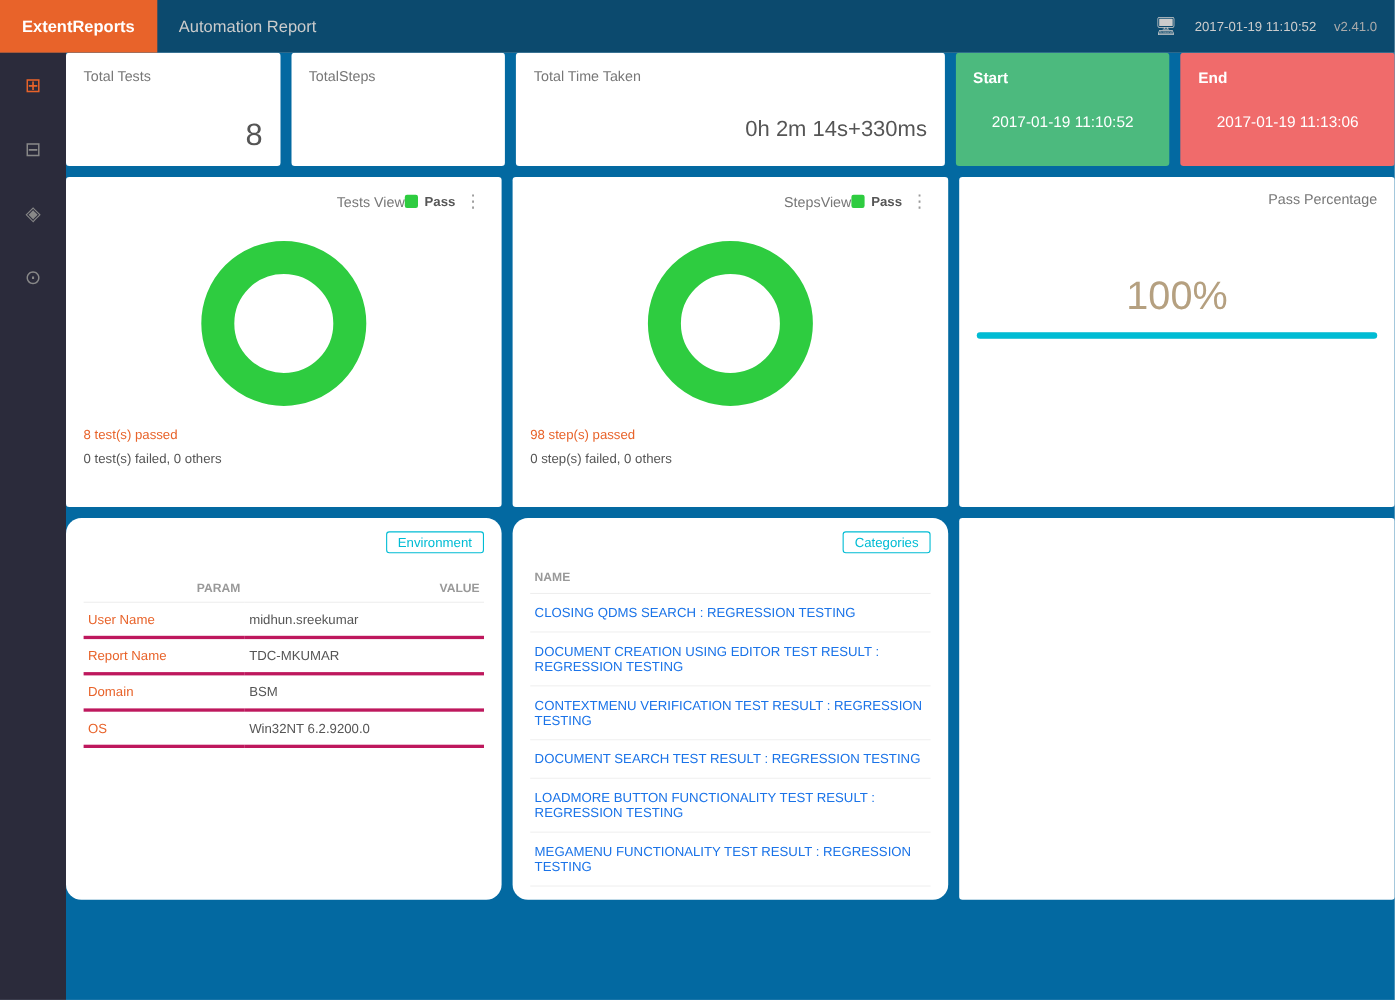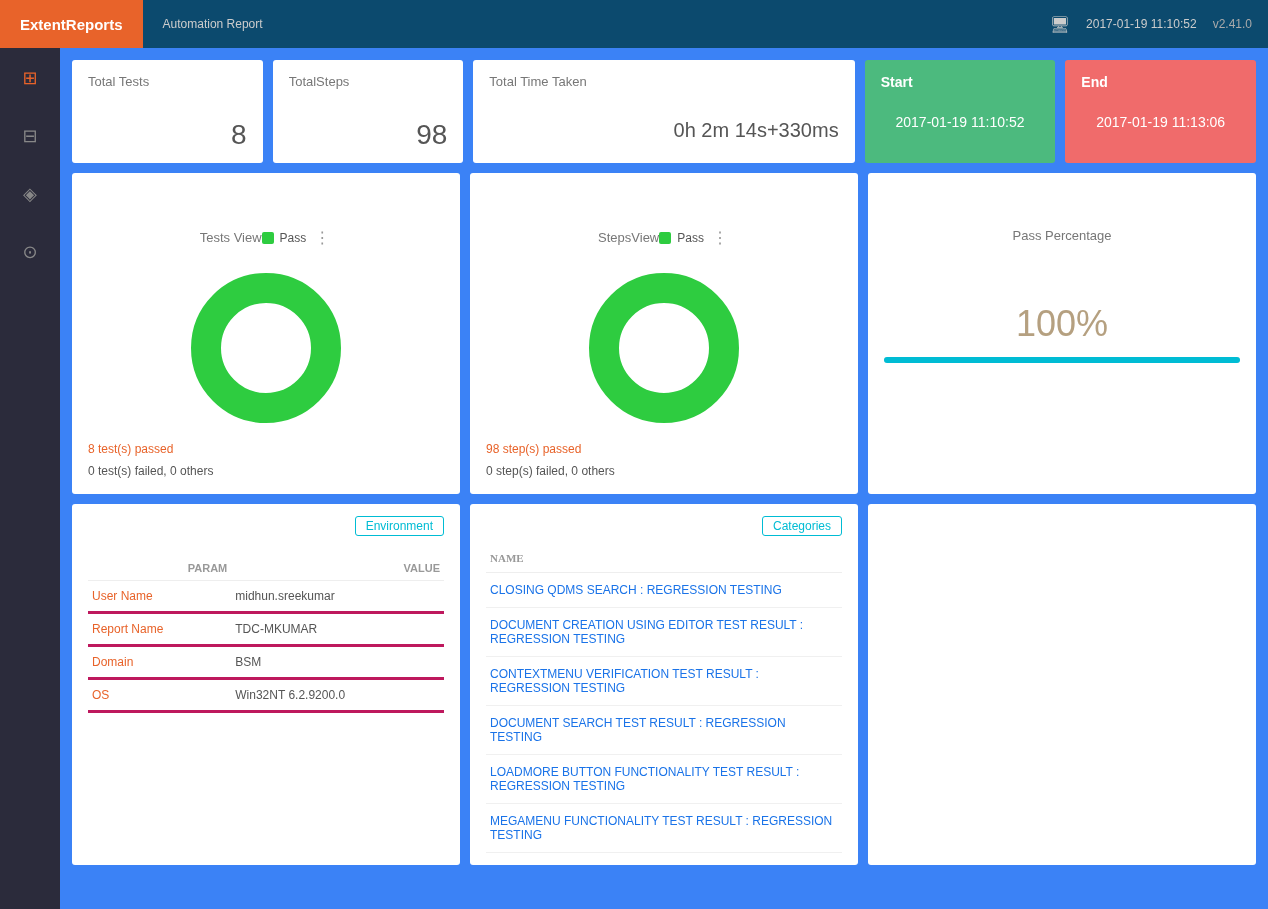--- a/index.html
+++ b/index.html
@@ -10,21 +10,21 @@
       display: flex; align-items: center;
       background: #0c4a6e; height: 48px;
       color: #fff;
     }
     .navbar-brand {
       background: #e8632a; padding: 0 20px;
       height: 100%; display: flex; align-items: center;
       font-weight: bold; font-size: 15px; color: #fff;
     }
     .navbar-title {
-      padding: 0 20px; font-size: 12px; color: #ccc;
+      padding: 0 20px; font-size: 15px; color: #ccc;
     }
     .navbar-right {
       margin-left: auto; display: flex; align-items: center; gap: 16px;
       padding-right: 16px; font-size: 12px; color: #ccc;
     }
     .navbar-right .monitor-icon { font-size: 16px; }
     .navbar-right .version { color: #aaa; }
 
     
     .layout { display: flex; height: calc(100vh - 48px); }
@@ -35,21 +35,21 @@
     }
     .sidebar-item {
       width: 40px; height: 40px; display: flex; align-items: center;
       justify-content: center; color: #888; cursor: pointer; border-radius: 4px;
       font-size: 18px;
     }
     .sidebar-item.active { color: #e8632a; }
 
     
     .main-content {
-      flex: 1; overflow-y: auto; padding: 12px; background: #3b82f6;
+      flex: 1; overflow-y: auto; background: #0369a1;
     }
 
     
     .stat-row {
       display: grid;
       grid-template-columns: 1fr 1fr 2fr 1fr 1fr;
       gap: 10px; margin-bottom: 10px;
     }
     .stat-card {
       background: #fff; border-radius: 3px; padding: 14px 16px 12px;
@@ -84,24 +84,24 @@
       display: grid;
       grid-template-columns: 1fr 1fr 1fr;
       gap: 10px; margin-bottom: 10px;
     }
     .chart-card {
       background: #fff; border-radius: 3px; padding: 12px 16px;
       min-height: 300px;
     }
     .chart-card .chart-title {
       font-size: 13px; color: #777; display: flex;
-      justify-content: center; align-items: center; margin-bottom: 6px; margin-top: 43px;
+      justify-content: flex-end; align-items: center; margin-bottom: 6px;
     }
     .chart-card .chart-legend {
-      display: flex; align-items: center; gap: 6px; font-size: 12px; color: #555;
+      display: flex; align-items: center; gap: 6px; font-size: 12px; color: #555; font-weight: bold;
     }
     .legend-dot {
       width: 12px; height: 12px; border-radius: 2px; background: #2ecc40;
     }
     .donut-container {
       display: flex; justify-content: center; align-items: center;
       padding: 20px 0 16px;
     }
     .donut {
       width: 150px; height: 150px; border-radius: 50%;
@@ -122,21 +122,21 @@
     }
     .three-dots { cursor: pointer; color: #999; font-size: 16px; letter-spacing: 2px; }
 
     
     .bottom-row {
       display: grid;
       grid-template-columns: 1fr 1fr 1fr;
       gap: 10px;
     }
     .env-card, .cat-card {
-      background: #fff; border-radius: 3px; padding: 12px 16px; min-height: 260px;
+      background: #fff; border-radius: 14px; padding: 12px 16px; min-height: 260px;
     }
     .tag-btn {
       display: inline-block; border: 1px solid #00bcd4; color: #00bcd4;
       padding: 2px 10px; border-radius: 3px; font-size: 12px; float: right;
       margin-bottom: 12px;
     }
     .env-table { width: 100%; border-collapse: collapse; margin-top: 8px; }
     .env-table th {
       text-align: right; font-size: 11px; font-weight: bold; color: #999;
       padding: 6px 4px; border-bottom: 1px solid #eee;
@@ -146,21 +146,21 @@
     }
     .env-table td:first-child { color: #e8632a; }
     .env-table td:last-child { color: #555; }
     .cat-list { list-style: none; }
     .cat-list li {
       padding: 10px 4px; border-bottom: 1px solid #f0f0f0;
       font-size: 12px;
     }
     .cat-list li a { color: #1a73e8; text-decoration: none; }
     .clearfix::after { content: ''; display: table; clear: both; }
-    .cat-header { font-size: 11px; font-weight: bold; color: #999; padding: 4px 4px 8px; border-bottom: 1px solid #eee; font-family: Liberation Serif, serif; }
+    .cat-header { font-size: 11px; font-weight: bold; color: #999; padding: 4px 4px 8px; border-bottom: 1px solid #eee; }
 
     .empty-panel { background: #fff; border-radius: 3px; min-height: 260px; }
   </style>
 </head>
 <body>
 
 <div class="navbar">
   <div class="navbar-brand">
     <span>ExtentReports</span>
   </div>
@@ -187,21 +187,20 @@
 
     <div class="stat-row">
 
       <div class="stat-card">
         <div class="stat-label">Total Tests</div>
         <div class="stat-value">8</div>
       </div>
 
       <div class="stat-card">
         <div class="stat-label">TotalSteps</div>
-        <div class="stat-value">98</div>
       </div>
 
       <div class="stat-card time">
         <div class="stat-label">Total Time Taken</div>
         <div class="stat-value">0h 2m 14s+330ms</div>
       </div>
 
       <div class="stat-card-start">
         <div class="label">Start</div>
         <div class="value">2017-01-19 11:10:52</div>

